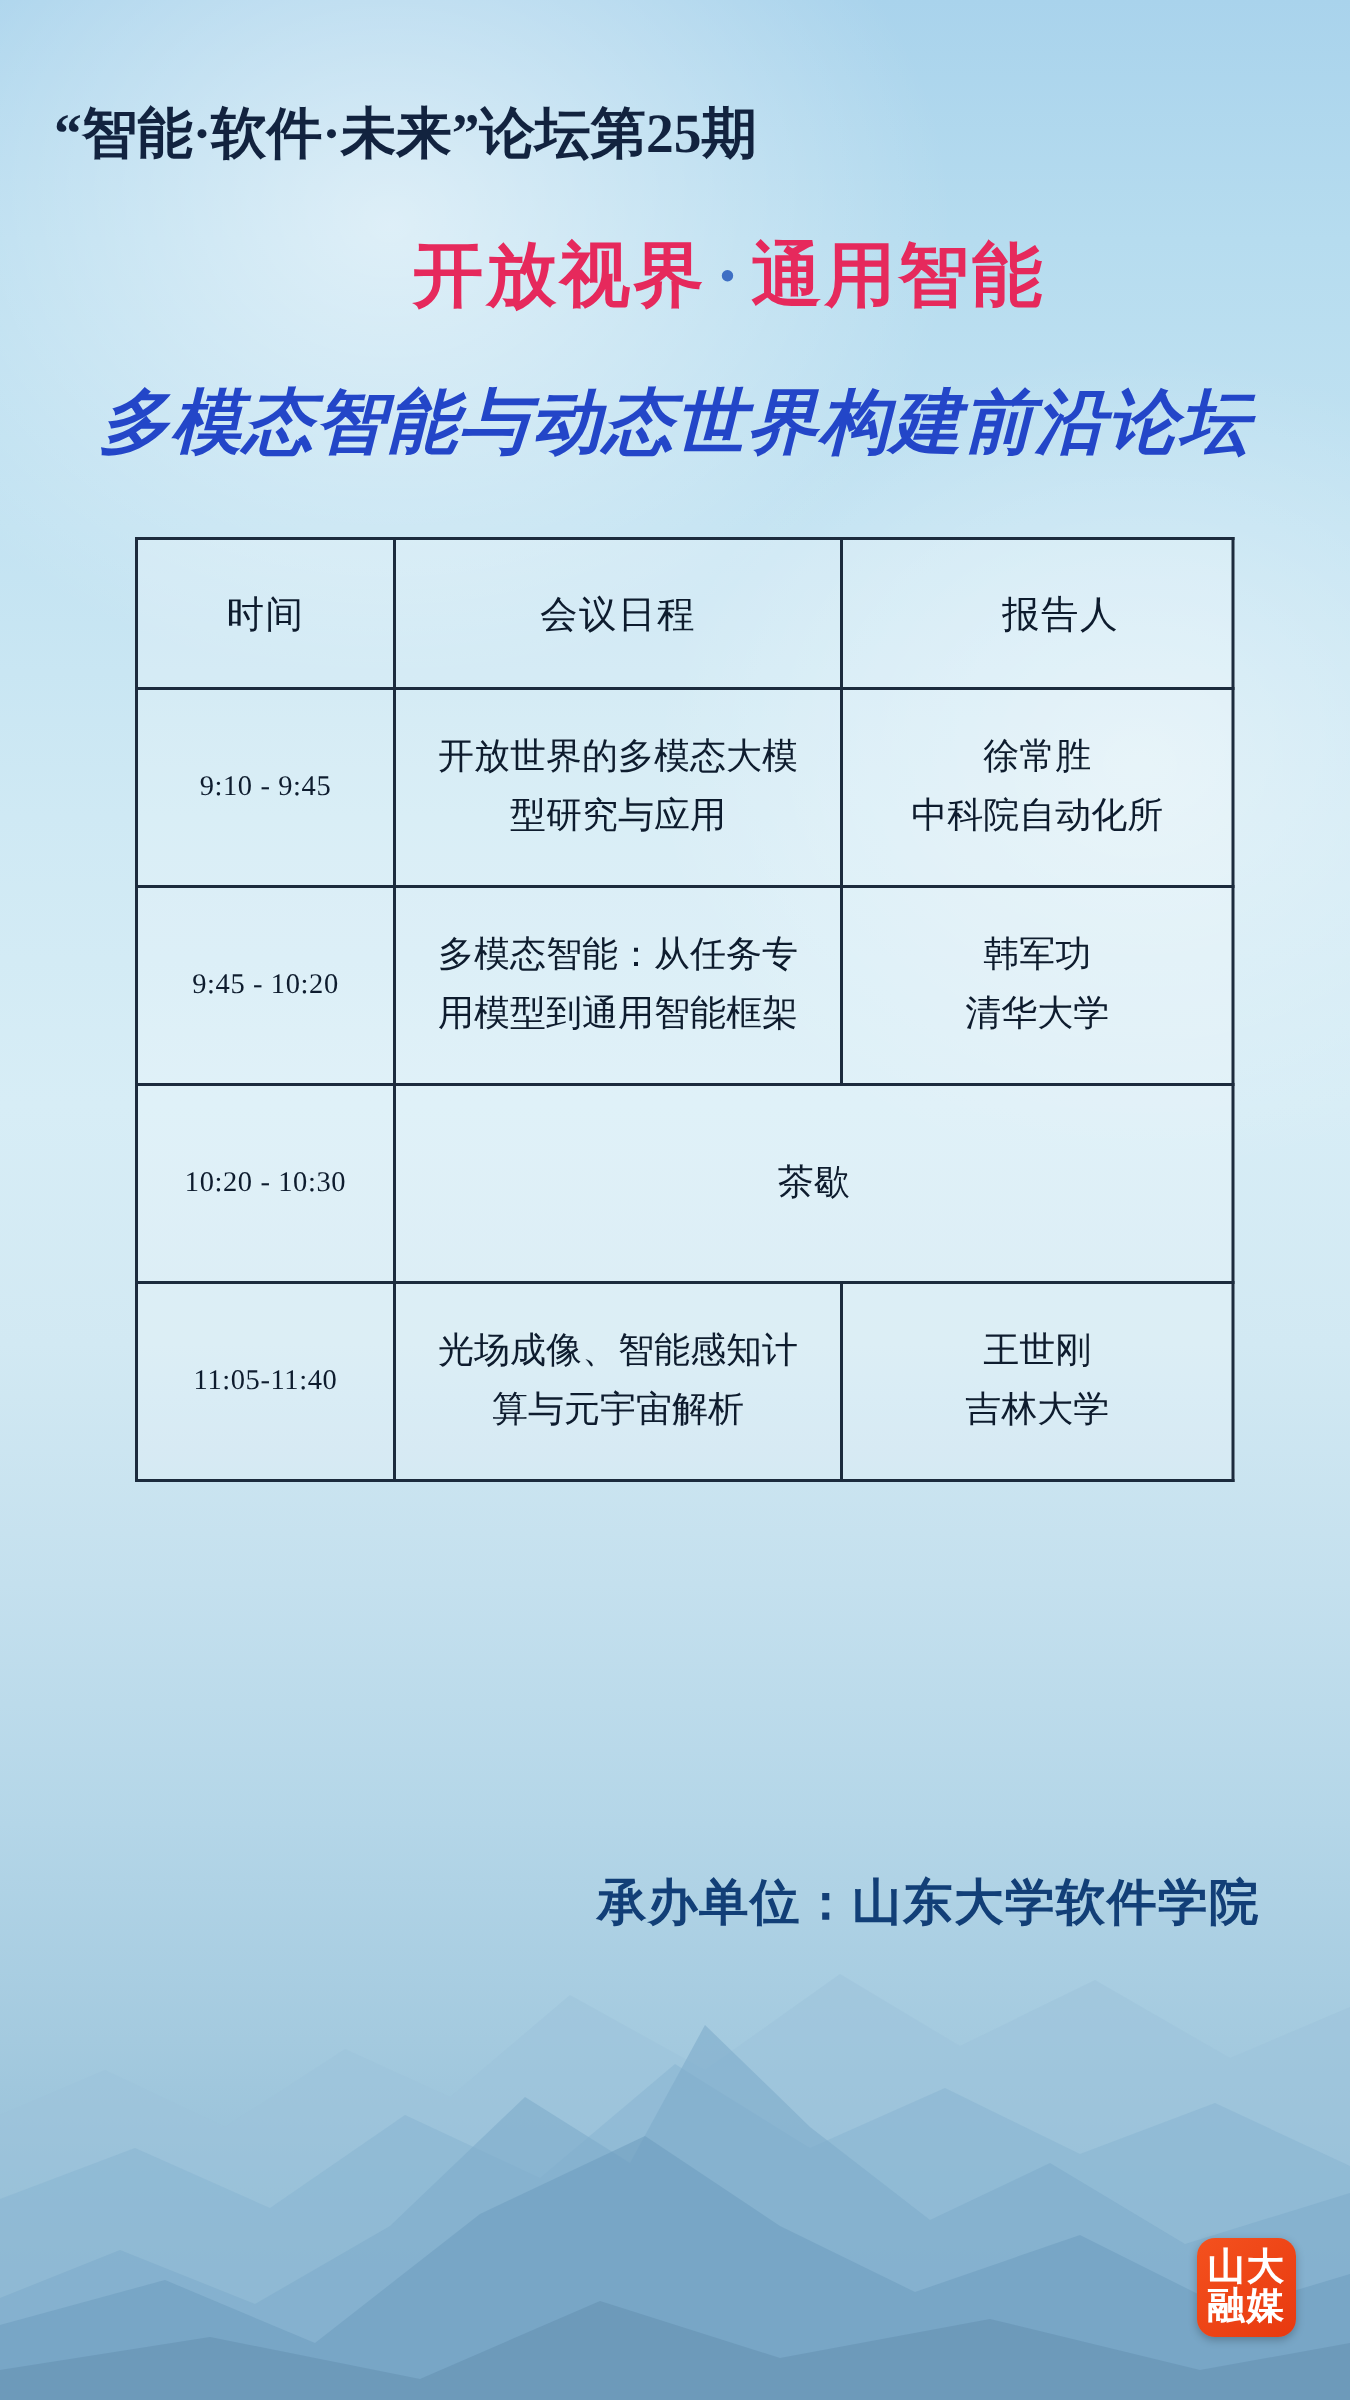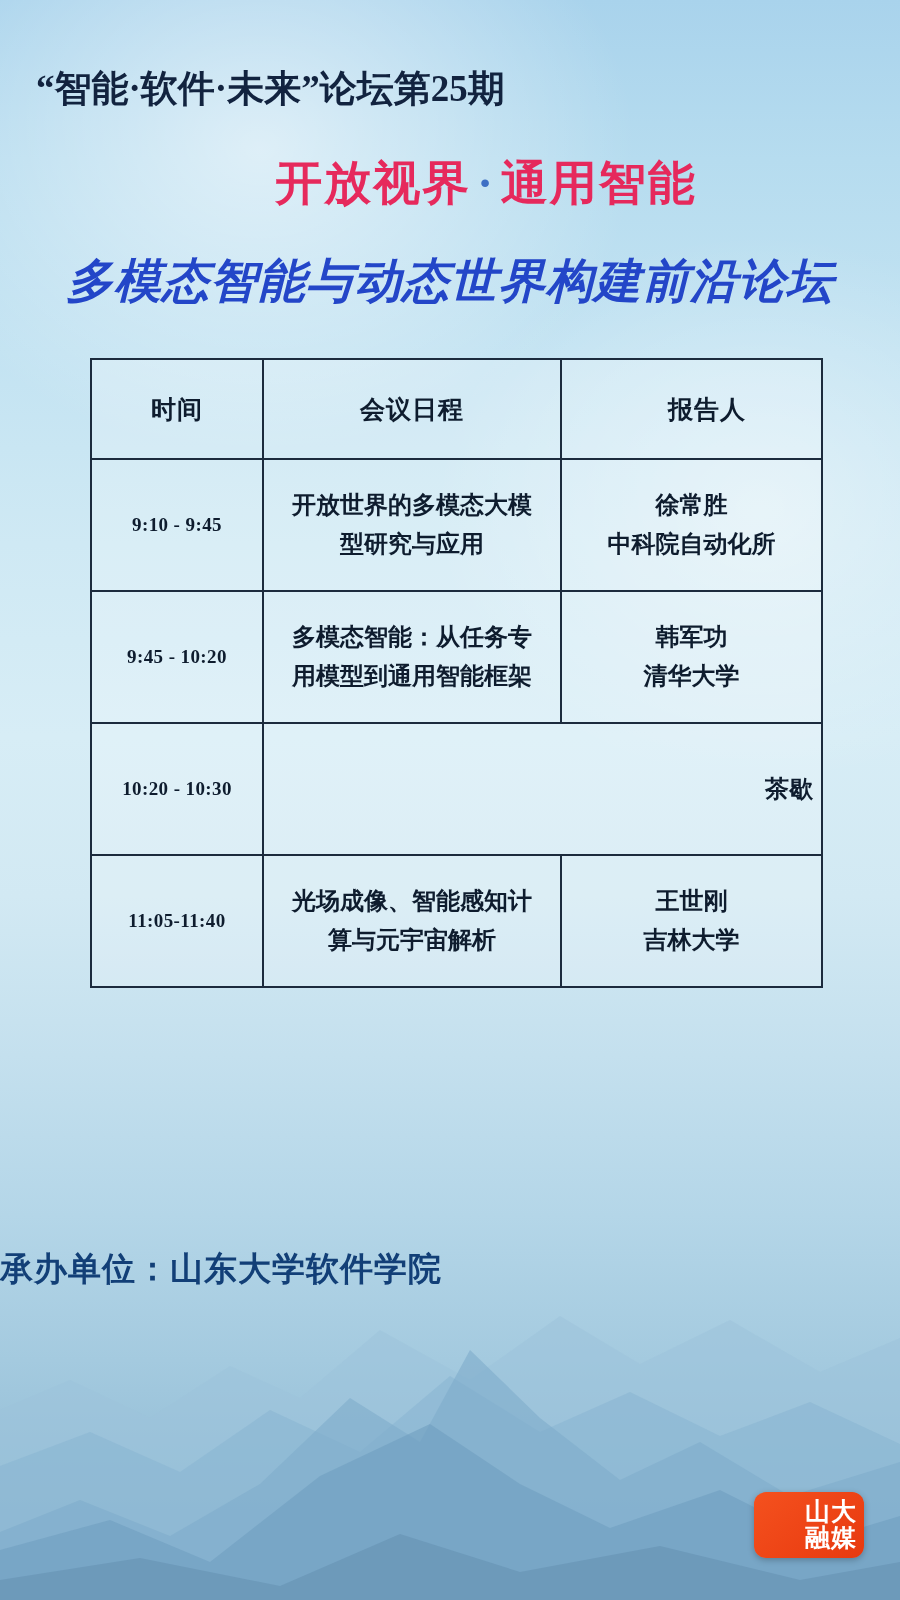--- a/index.html
+++ b/index.html
@@ -121,21 +121,21 @@
     border-collapse: collapse;
     table-layout: fixed;
     background: rgba(255,255,255,0.22);
   }
   .agenda td, .agenda th {
     border: 2px solid #1c2b3d;
     text-align: center;
     vertical-align: middle;
     color: #0e1c2e;
     font-family: "Liberation Serif", serif;
-    font-weight: bold;
+    font-weight: normal;
   }
   .col-time   { width: 168px; }
   .col-agenda { width: 294px; }
   .col-speaker{ width: 226px; padding-left: 32px; }
 
   .agenda thead th {
     height: 96px;
     font-size: 25px;
     letter-spacing: 1px;
   }
@@ -148,29 +148,29 @@
     letter-spacing: 0.4px;
   }
   .cell-text {
     font-size: 24px;
     line-height: 1.62;
   }
   .cell-text .ln { display: block; }
   .row-break td {
     height: 70px;
   }
-  .row-break .cell-text { line-height: 1.2; text-align: right; }
+  .row-break .cell-text { line-height: 1.2; }
 
   
   .footer {
     position: absolute;
-    left: 0;
+    left: 16px;
     top: 1238px;
     width: 824px;
-    text-align: left;
+    text-align: right;
   }
   .footer div {
     font-family: "Liberation Serif", serif;
     font-weight: bold;
     font-size: 33px;
     color: #123f77;
     line-height: 1.92;
     letter-spacing: 1px;
     white-space: nowrap;
   }
@@ -186,21 +186,20 @@
     background: linear-gradient(140deg, #f4511e 0%, #e8390f 100%);
     box-shadow: 0 2px 6px rgba(0,0,0,0.25);
     display: flex;
     flex-direction: column;
     align-items: center;
     justify-content: center;
     color: #ffffff;
     font-family: "Liberation Serif", serif;
     font-weight: bold;
     line-height: 1.05;
-    padding-left: 44px;
   }
   .logo .l1 { font-size: 25px; letter-spacing: 1px; }
   .logo .l2 { font-size: 25px; letter-spacing: 1px; }
 </style>
 </head>
 <body>
 
 <div class="poster">
 
   <div class="haze"></div>

